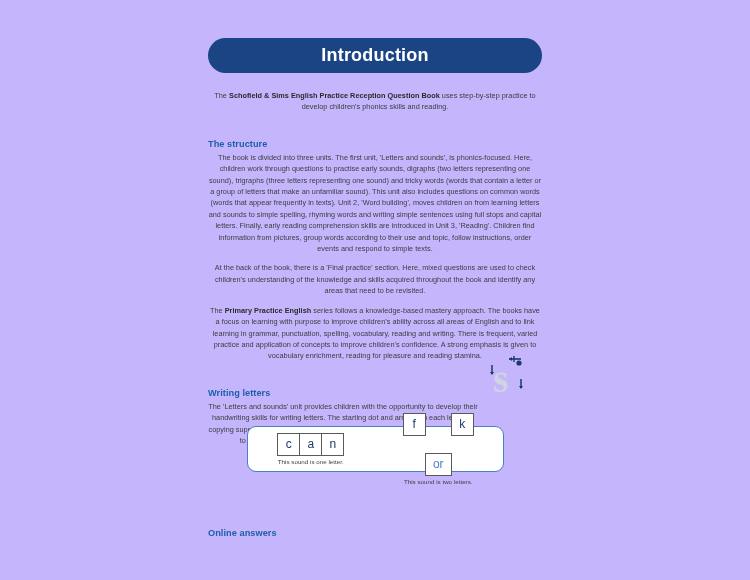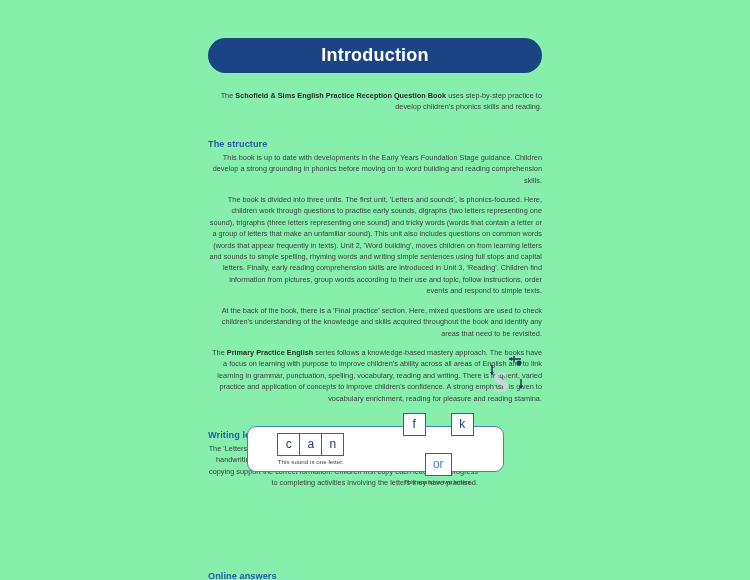--- a/index.html
+++ b/index.html
@@ -11,21 +11,21 @@
     height: 580px;
     background: #ffffff;
     font-family: "Liberation Sans", sans-serif;
     overflow: hidden;
   }
 
   .page {
     position: relative;
     width: 750px;
     height: 580px;
-    background: #86efac;
+    background: #c4b5fd;
   }
 
   .content {
     position: absolute;
     left: 208px;
     top: 38px;
     width: 334px;
   }
 
   
@@ -53,21 +53,21 @@
     margin: 26px 0 3px 0;
     letter-spacing: 0.05px;
   }
 
   
   p.body {
     color: #3d3d3d;
     font-size: 7.3px;
     line-height: 11.4px;
     margin: 0 0 8px 0;
-    text-align: right;
+    text-align: center;
     letter-spacing: 0.02px;
   }
   p.body b {
     color: #2b2b2b;
     font-weight: bold;
   }
 
   
   .narrow {
     width: 270px;
@@ -139,21 +139,20 @@
 
   <div class="content">
 
     <div class="title-banner">
       <span class="title-banner-text">Introduction</span>
     </div>
 
     <p class="body"><span>The </span><b>Schofield &amp; Sims English Practice Reception Question Book</b><span> uses step-by-step practice to develop children's phonics skills and reading.</span></p>
 
     <div class="section-heading">The structure</div>
-    <p class="body">This book is up to date with developments in the Early Years Foundation Stage guidance. Children develop a strong grounding in phonics before moving on to word building and reading comprehension skills.</p>
     <p class="body">The book is divided into three units. The first unit, 'Letters and sounds', is phonics-focused. Here, children work through questions to practise early sounds, digraphs (two letters representing one sound), trigraphs (three letters representing one sound) and tricky words (words that contain a letter or a group of letters that make an unfamiliar sound). This unit also includes questions on common words (words that appear frequently in texts). Unit 2, 'Word building', moves children on from learning letters and sounds to simple spelling, rhyming words and writing simple sentences using full stops and capital letters. Finally, early reading comprehension skills are introduced in Unit 3, 'Reading'. Children find information from pictures, group words according to their use and topic, follow instructions, order events and respond to simple texts.</p>
     <p class="body">At the back of the book, there is a 'Final practice' section. Here, mixed questions are used to check children's understanding of the knowledge and skills acquired throughout the book and identify any areas that need to be revisited.</p>
 
     <p class="body"><span>The </span><b>Primary Practice English</b><span> series follows a knowledge-based mastery approach. The books have a focus on learning with purpose to improve children's ability across all areas of English and to link learning in grammar, punctuation, spelling, vocabulary, reading and writing. There is frequent, varied practice and application of concepts to improve children's confidence. A strong emphasis is given to vocabulary enrichment, reading for pleasure and reading stamina.</span></p>
 
     <div class="section-heading">Writing letters</div>
     <p class="body narrow">The 'Letters and sounds' unit provides children with the opportunity to develop their handwriting skills for writing letters. The starting dot and arrows on each letter for copying support the correct formation. Children first copy each letter, then progress to completing activities involving the letters they have practised.</p>
 
     <div style="height:48px"></div>
 

